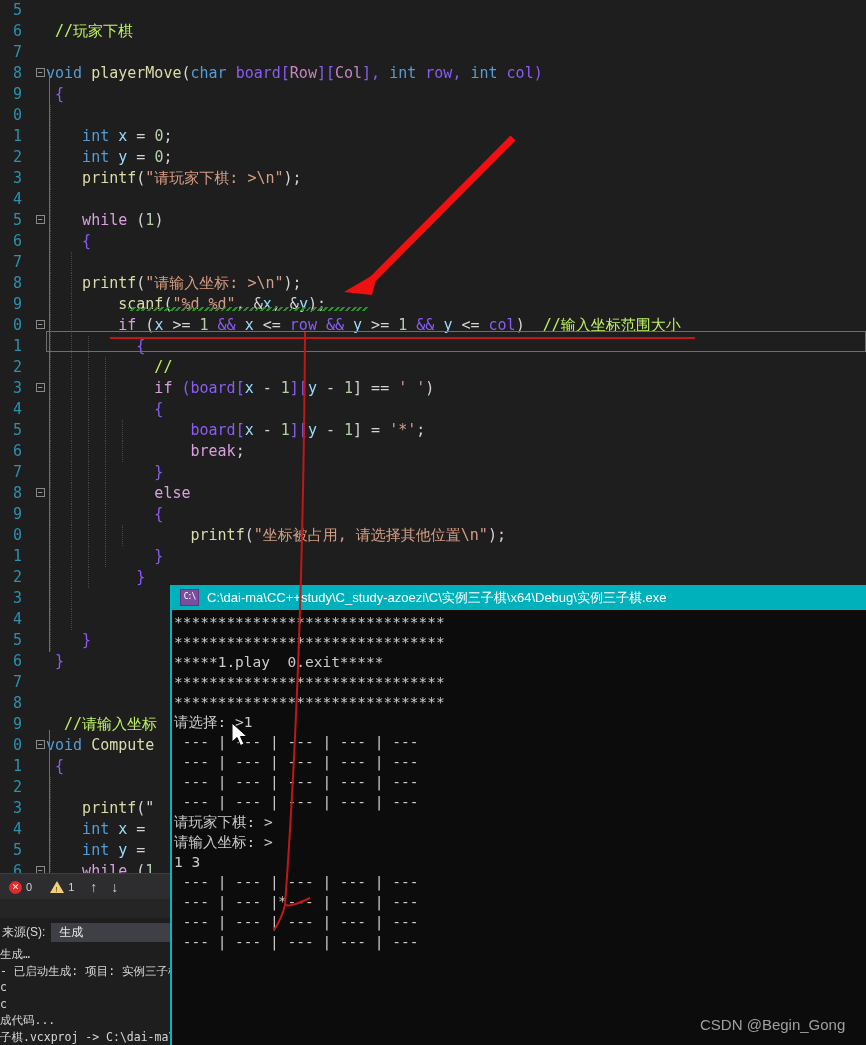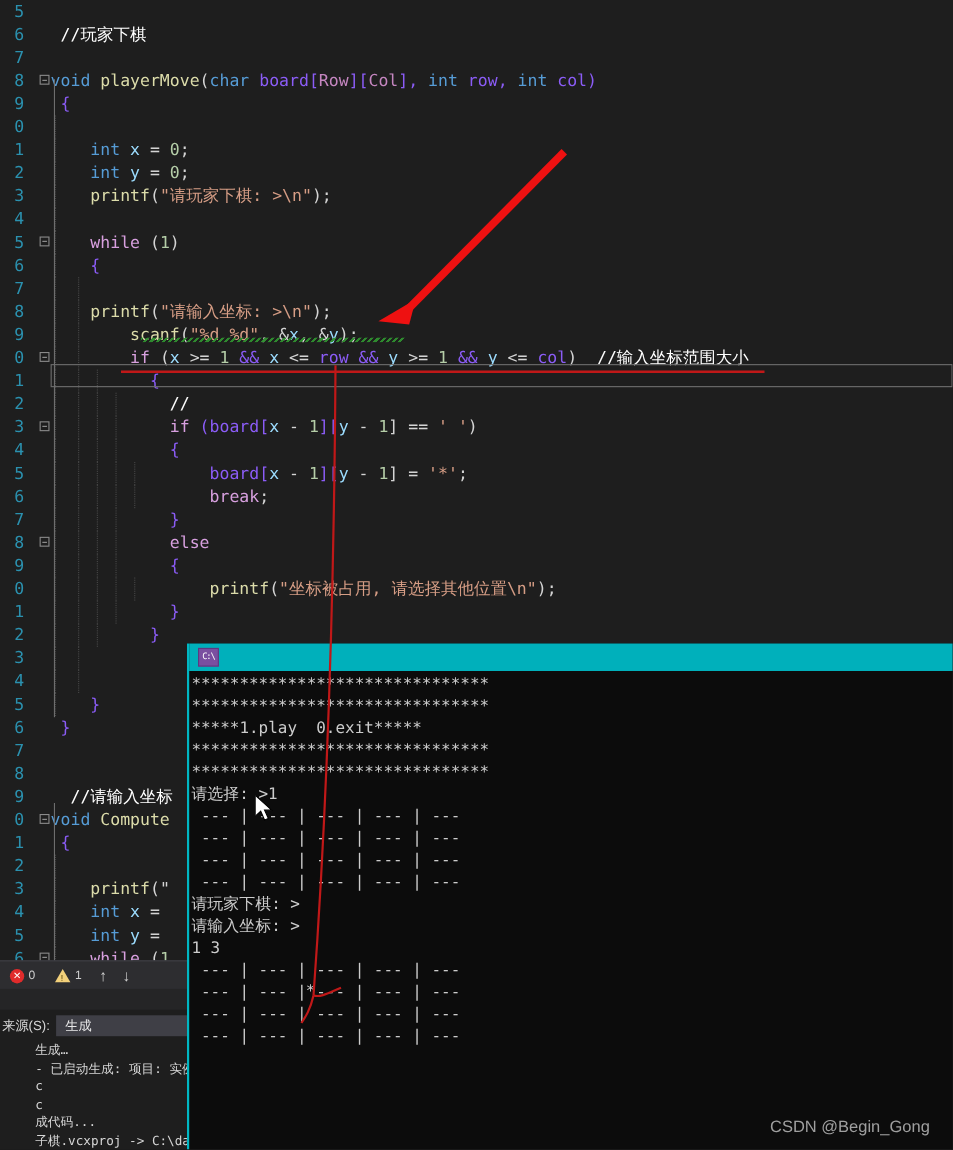--- a/index.html
+++ b/index.html
@@ -16,21 +16,21 @@
   .fold{position:absolute;left:36px;top:5px;width:9px;height:9px;
         border:1px solid #8a8a8a;color:#c8c8c8;font-size:8px;line-height:7px;
         text-align:center;box-sizing:border-box;}
   .ctext{position:absolute;left:46px;top:0;}
 
   
   .kw{color:#569cd6}      
   .kwp{color:#d8a0df}     
   .fn{color:#dcdcaa}
   .str{color:#d69d85}
-  .cmt{color:#ffffff}
+  .cmt{color:#bef264}
   .num{color:#b5cea8}
   .pl{color:#d4d4d4}      
   .gr{color:#8b5cf6}      
   .var{color:#9cdcfe}
   .mc{color:#c586c0}
 
   
   .ig{position:absolute;top:0;width:0;height:21px;
       border-left:1px dotted #484848;}
   .vline{position:absolute;width:0;border-left:1px solid #6e6e6e;}
@@ -67,21 +67,21 @@
           display:flex;align-items:center;font-size:12px;color:#d8d8d8;
           font-family:"Liberation Sans",sans-serif;background:#1e1e1e;}
   #srcrow .lbl{padding-left:2px;}
   #srccombo{margin-left:6px;width:120px;height:19px;background:#3f3f46;
             color:#e8e8e8;font-size:12px;line-height:19px;padding-left:8px;
             box-sizing:border-box;}
   #outlog{position:absolute;left:0;top:946px;width:175px;height:99px;
           background:#1e1e1e;color:#d6d6d6;font-size:11.5px;line-height:16.5px;
           font-family:"DejaVu Sans Mono","Liberation Mono",monospace;
           white-space:pre;overflow:hidden;}
-  #outlog div{padding-left:0px;margin-left:32px;}
+  #outlog div{padding-left:0px;}
 
   
   #console{position:absolute;left:170px;top:585px;width:696px;height:460px;
            background:#0c0c0c;border-left:2px solid #00b7c3;}
   #ctitle{height:25px;background:#00b0bb;display:flex;align-items:center;
           padding-left:8px;gap:8px;}
   #cicon{width:17px;height:15px;background:#7a4fa0;border:1px solid #5d3a80;
          color:#fff;font-size:8px;line-height:14px;text-align:center;
          font-family:"DejaVu Sans Mono",monospace;letter-spacing:-1px;}
   #ctitletext{color:#fff;font-size:13px;font-family:"Liberation Sans",sans-serif;
@@ -175,20 +175,21 @@
 <div id="srcrow">
   <span class="lbl">来源(S):</span>
   <span id="srccombo">生成</span>
 </div>
 
 <div id="outlog"><div>生成…</div><div>- 已启动生成: 项目: 实例三子棋</div><div>c</div><div>c</div><div>成代码...</div><div>子棋.vcxproj -&gt; C:\dai-ma\CC</div></div>
 
 <div id="console">
   <div id="ctitle">
     <span id="cicon">C:\</span>
+    <span id="ctitletext">C:\dai-ma\CC++study\C_study-azoezi\C\实例三子棋\x64\Debug\实例三子棋.exe</span>
   </div>
   <div id="cbody"><div class="cl">*******************************</div><div class="cl">*******************************</div><div class="cl">*****1.play  0.exit*****</div><div class="cl">*******************************</div><div class="cl">*******************************</div><div class="cl">请选择: &gt;1</div><div class="cl"> --- | --- | --- | --- | --- </div><div class="cl"> --- | --- | --- | --- | --- </div><div class="cl"> --- | --- | --- | --- | --- </div><div class="cl"> --- | --- | --- | --- | --- </div><div class="cl">请玩家下棋: &gt;</div><div class="cl">请输入坐标: &gt;</div><div class="cl">1 3</div><div class="cl"> --- | --- | --- | --- | --- </div><div class="cl"> --- | --- | --- | --- | --- </div><div class="cl"> --- | --- | --- | --- | --- </div><div class="cl"> --- | --- | --- | --- | --- </div><div style="position: absolute; left: 106px; top: 281px; color: rgb(204, 204, 204); font-size: 14.5px;">*</div></div>
 </div>
 
 <div id="mouse">
   <svg width="20" height="26" viewBox="0 0 20 26">
     <polygon points="0,0 0,19 5,14.5 8.5,22.5 12,21 8.5,13.5 15,13.5" fill="#ffffff" stroke="#000000" stroke-width="1"></polygon>
   </svg>
 </div>
 

